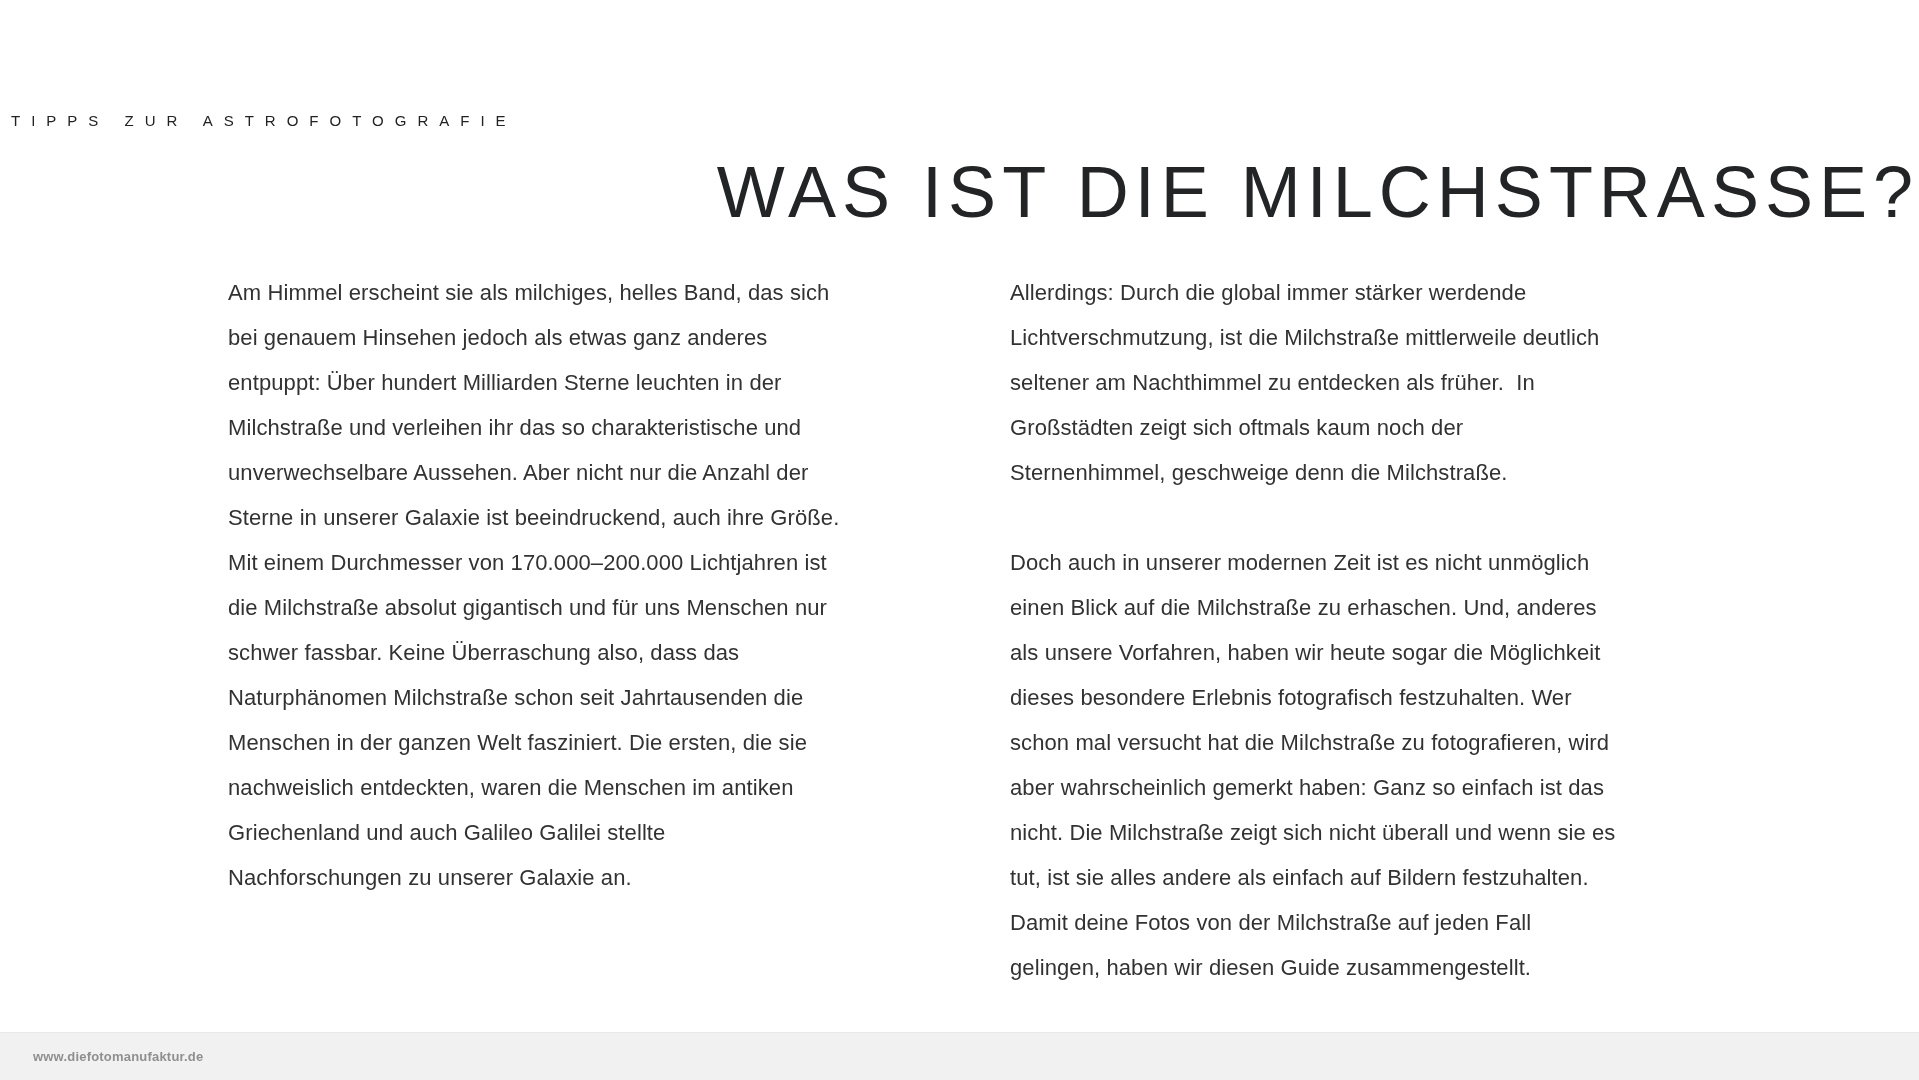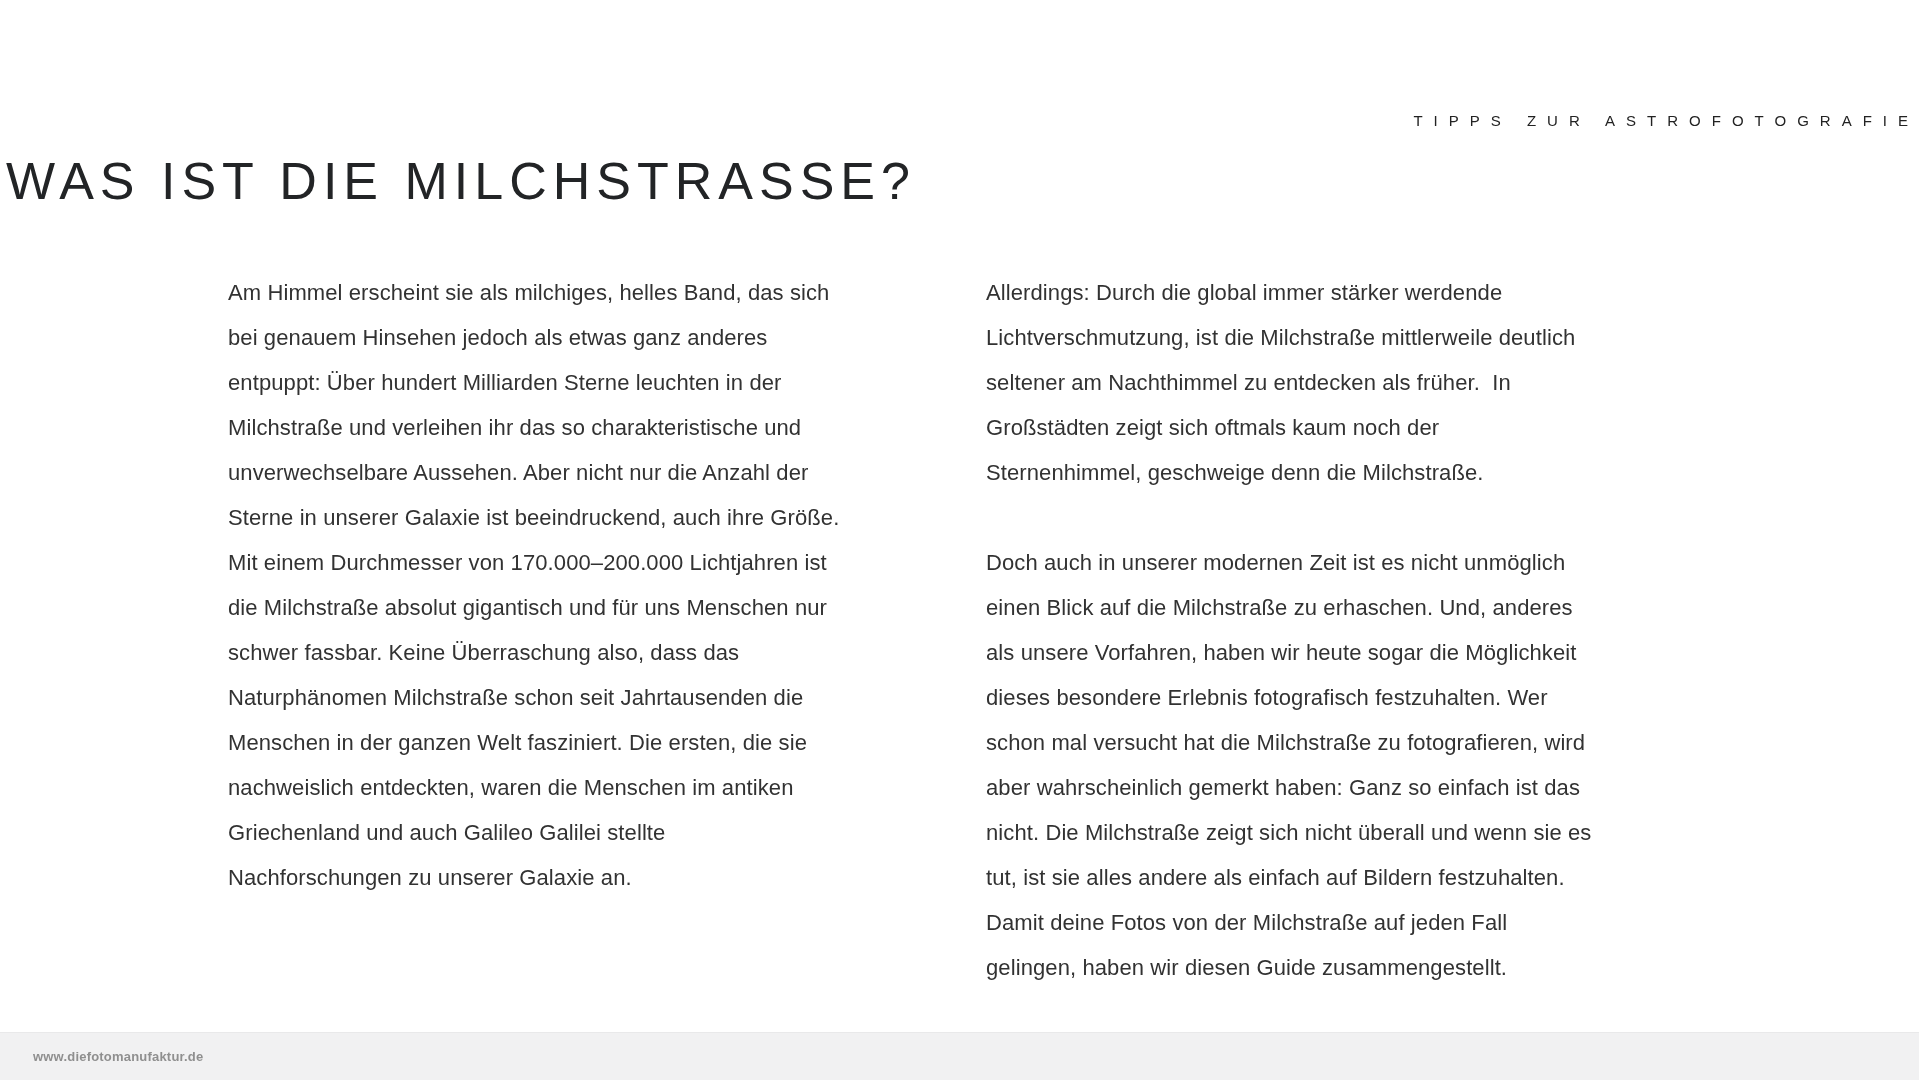--- a/index.html
+++ b/index.html
@@ -10,48 +10,48 @@
     height: 1080px;
     background: #ffffff;
     overflow: hidden;
     font-family: "Liberation Sans", sans-serif;
   }
   .kicker {
     position: absolute;
     top: 112px;
     left: 0;
     right: 0;
-    text-align: right;
+    text-align: left;
     font-size: 15px;
     font-weight: 400;
     letter-spacing: 11px;
     padding-left: 11px; 
     color: #222222;
     white-space: nowrap;
   }
   .page-title {
     position: absolute;
     top: 151px;
     left: 0;
     right: 0;
-    text-align: left;
-    font-size: 52px;
+    text-align: right;
+    font-size: 72px;
     font-weight: 300;
     letter-spacing: 6px;
     padding-left: 6px;
     color: #222426;
     white-space: nowrap;
   }
   .columns {
     position: absolute;
     top: 270px;
     left: 228px;
     display: grid;
     grid-template-columns: 690px 690px;
-    column-gap: 68px;
+    column-gap: 92px;
   }
   .col-text {
     font-size: 22px;
     line-height: 45px;
     color: #323232;
     white-space: pre;        
     letter-spacing: 0.1px;
   }
   .footer-bar {
     position: absolute;

